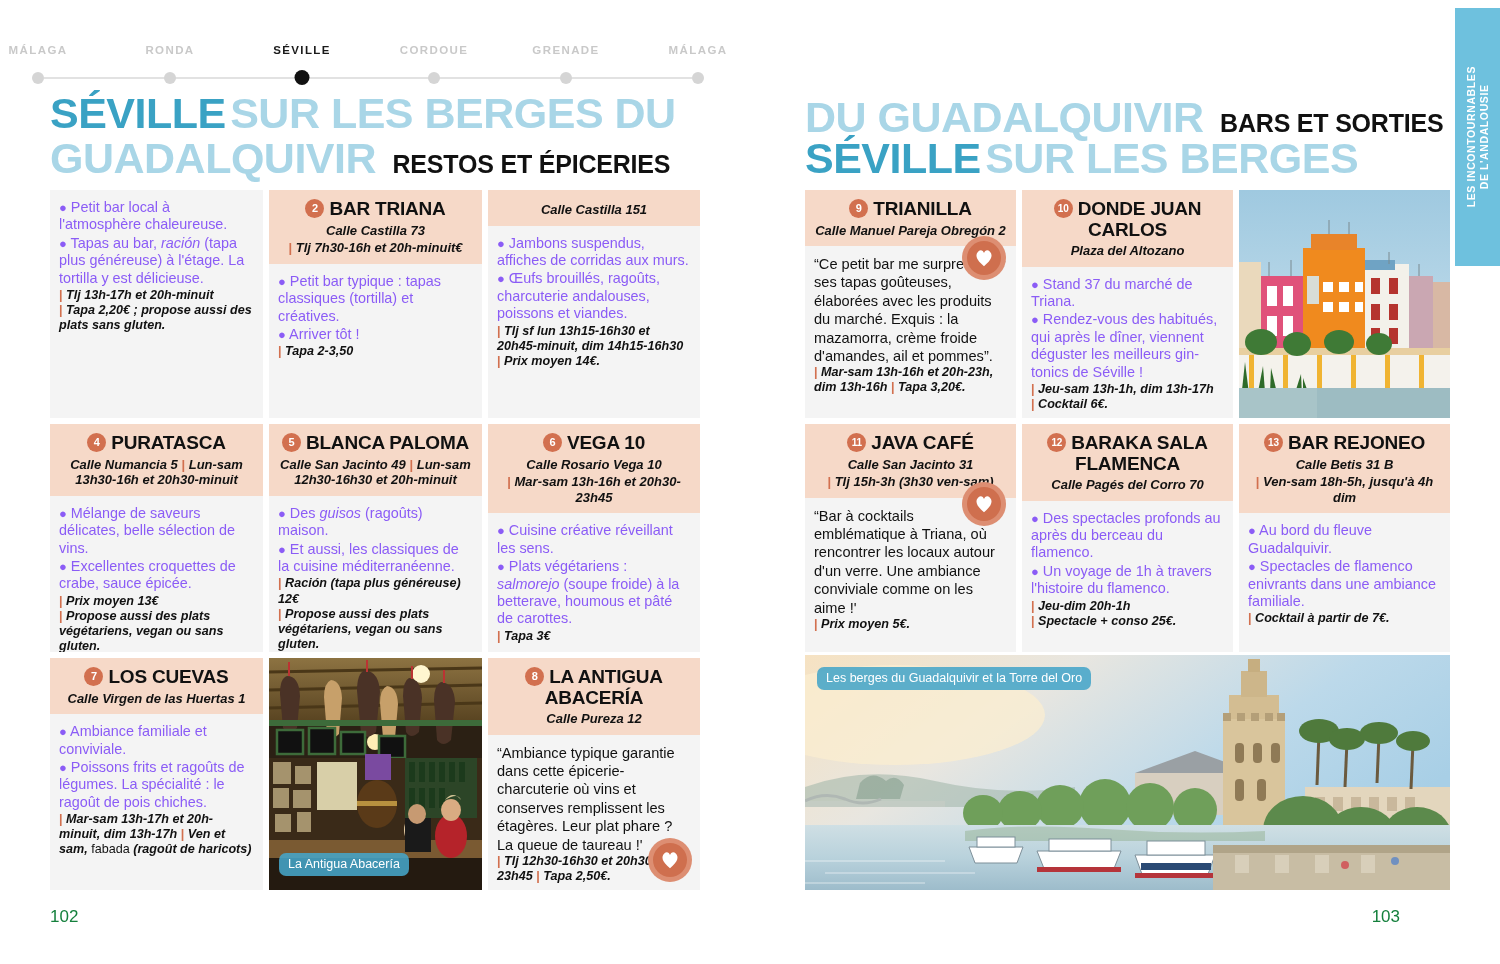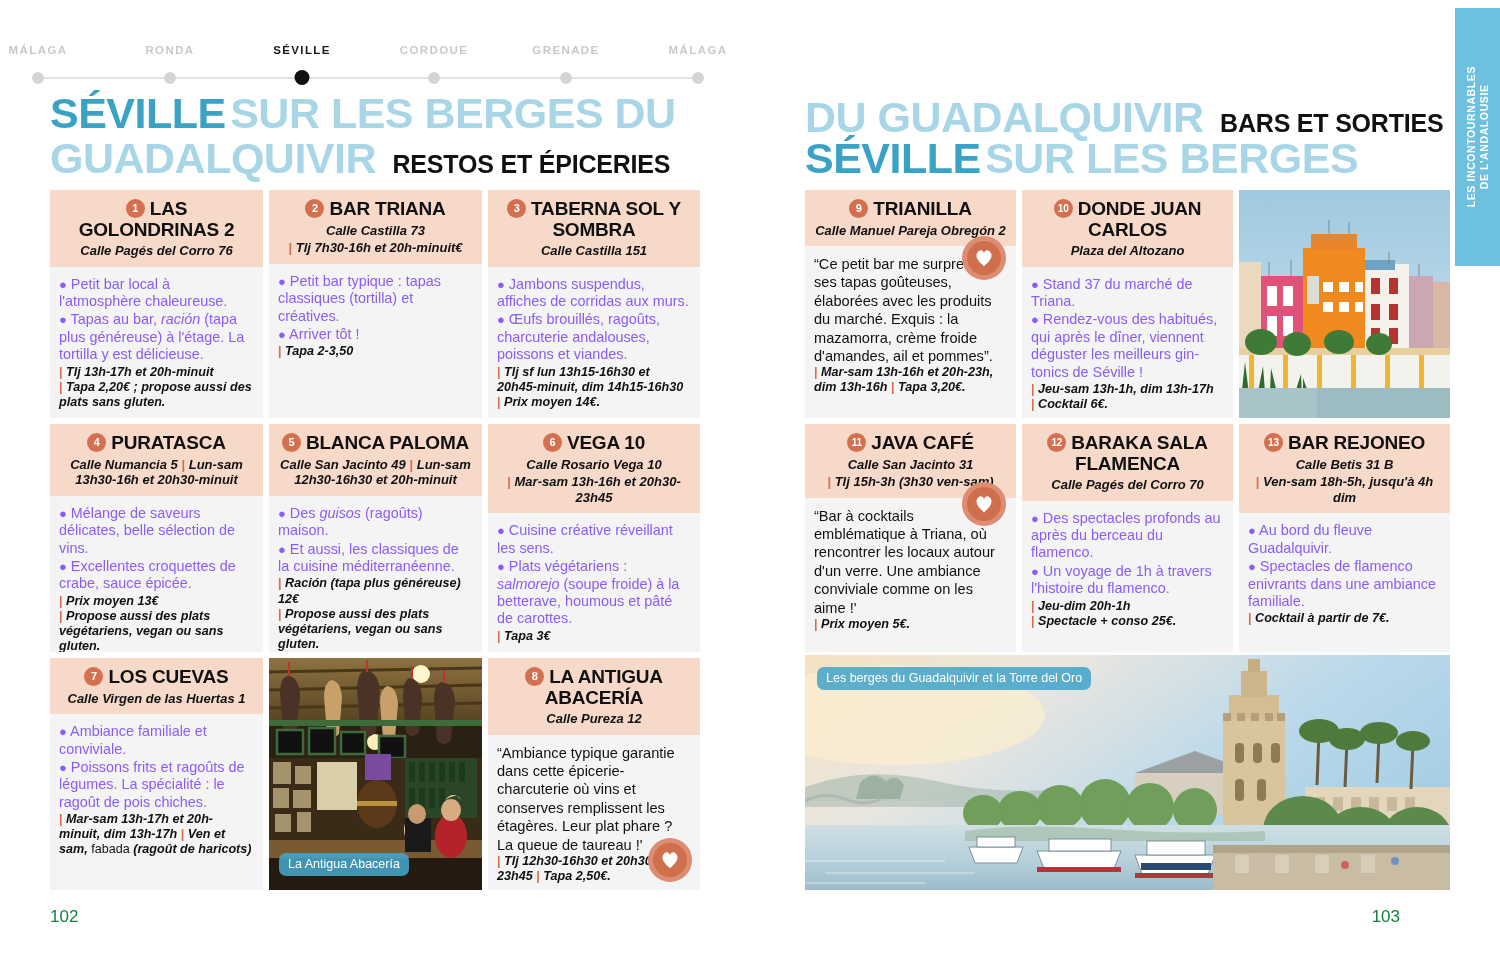--- a/index.html
+++ b/index.html
@@ -202,26 +202,20 @@
       </div>
       <div class="title-line" style="margin-top:4px;">
         <span class="t-rest">GUADALQUIVIR</span>
         <span class="t-sub">RESTOS ET ÉPICERIES</span>
       </div>
     </div>
 
     <div class="cards grid-left">
 
       <div class="card">
-        <div class="card-head">
-          <div class="card-title">
-            <span class="badge">1</span><span>LAS GOLONDRINAS 2</span>
-          </div>
-          <div class="card-addr">Calle Pagés del Corro 76</div>
-        </div>
         <div class="card-body">
           <div class="b-item"><span class="dot">●</span> <span>Petit bar local à l'atmosphère chaleureuse.</span></div>
           <div class="b-item"><span class="dot">●</span> Tapas au bar, <em>ración</em> (tapa plus généreuse) à l'étage. La tortilla y est délicieuse.</div>
           <div class="b-note"><span class="pipe">|</span> <span>Tlj 13h-17h et 20h-minuit</span></div>
           <div class="b-note"><span class="pipe">|</span> <span>Tapa 2,20€ ; propose aussi des plats sans gluten.</span></div>
         </div>
       </div>
 
       <div class="card">
         <div class="card-head">
@@ -233,23 +227,20 @@
         </div>
         <div class="card-body">
           <div class="b-item"><span class="dot">●</span> <span>Petit bar typique : tapas classiques (tortilla) et créatives.</span></div>
           <div class="b-item"><span class="dot">●</span> <span>Arriver tôt !</span></div>
           <div class="b-note"><span class="pipe">|</span> <span>Tapa 2-3,50</span></div>
         </div>
       </div>
 
       <div class="card">
         <div class="card-head">
-          <div class="card-title">
-            <span class="badge">3</span><span>TABERNA SOL Y SOMBRA</span>
-          </div>
           <div class="card-addr">Calle Castilla 151</div>
         </div>
         <div class="card-body">
           <div class="b-item"><span class="dot">●</span> <span>Jambons suspendus, affiches de corridas aux murs.</span></div>
           <div class="b-item"><span class="dot">●</span> <span>Œufs brouillés, ragoûts, charcuterie andalouses, poissons et viandes.</span></div>
           <div class="b-note"><span class="pipe">|</span> <span>Tlj sf lun 13h15-16h30 et 20h45-minuit, dim 14h15-16h30</span></div>
           <div class="b-note"><span class="pipe">|</span> <span>Prix moyen 14€.</span></div>
         </div>
       </div>
 

